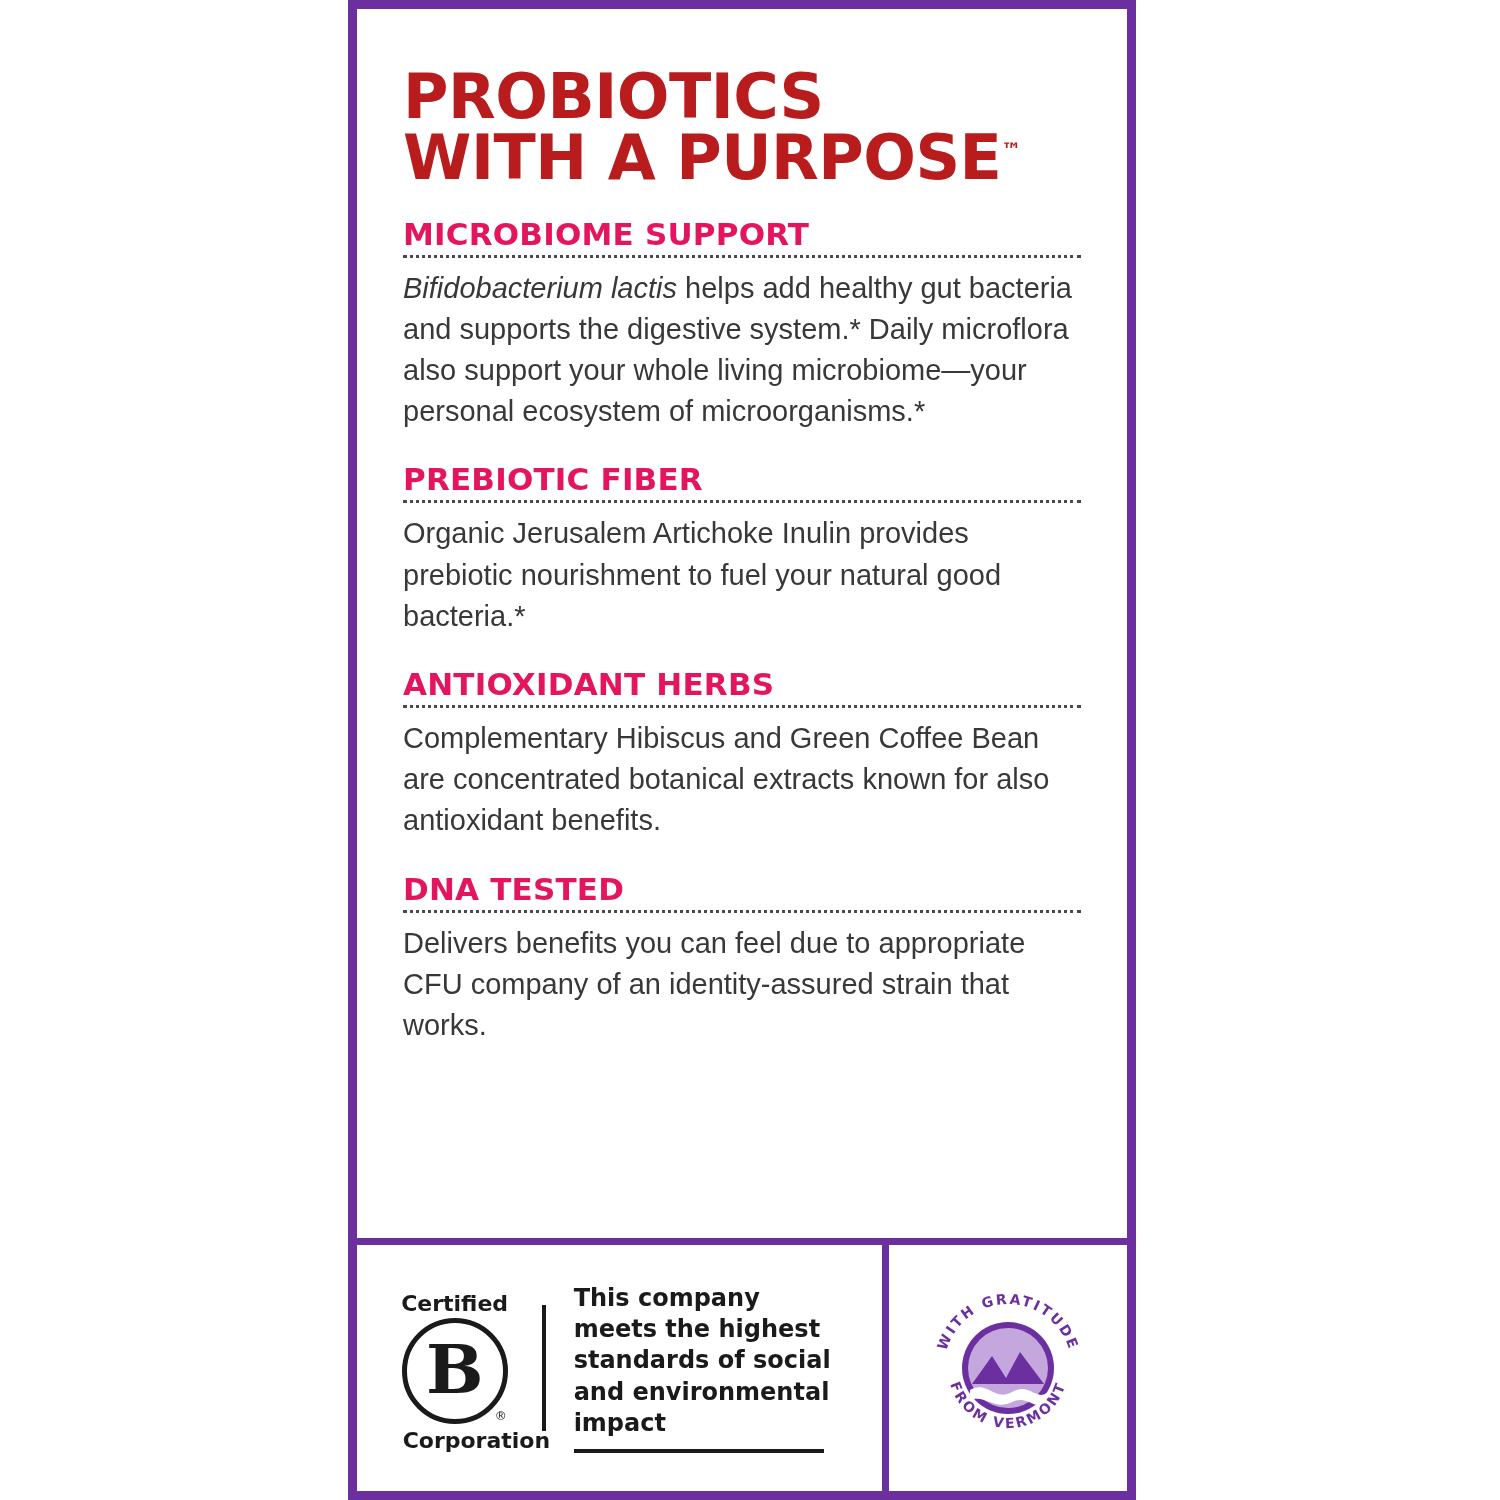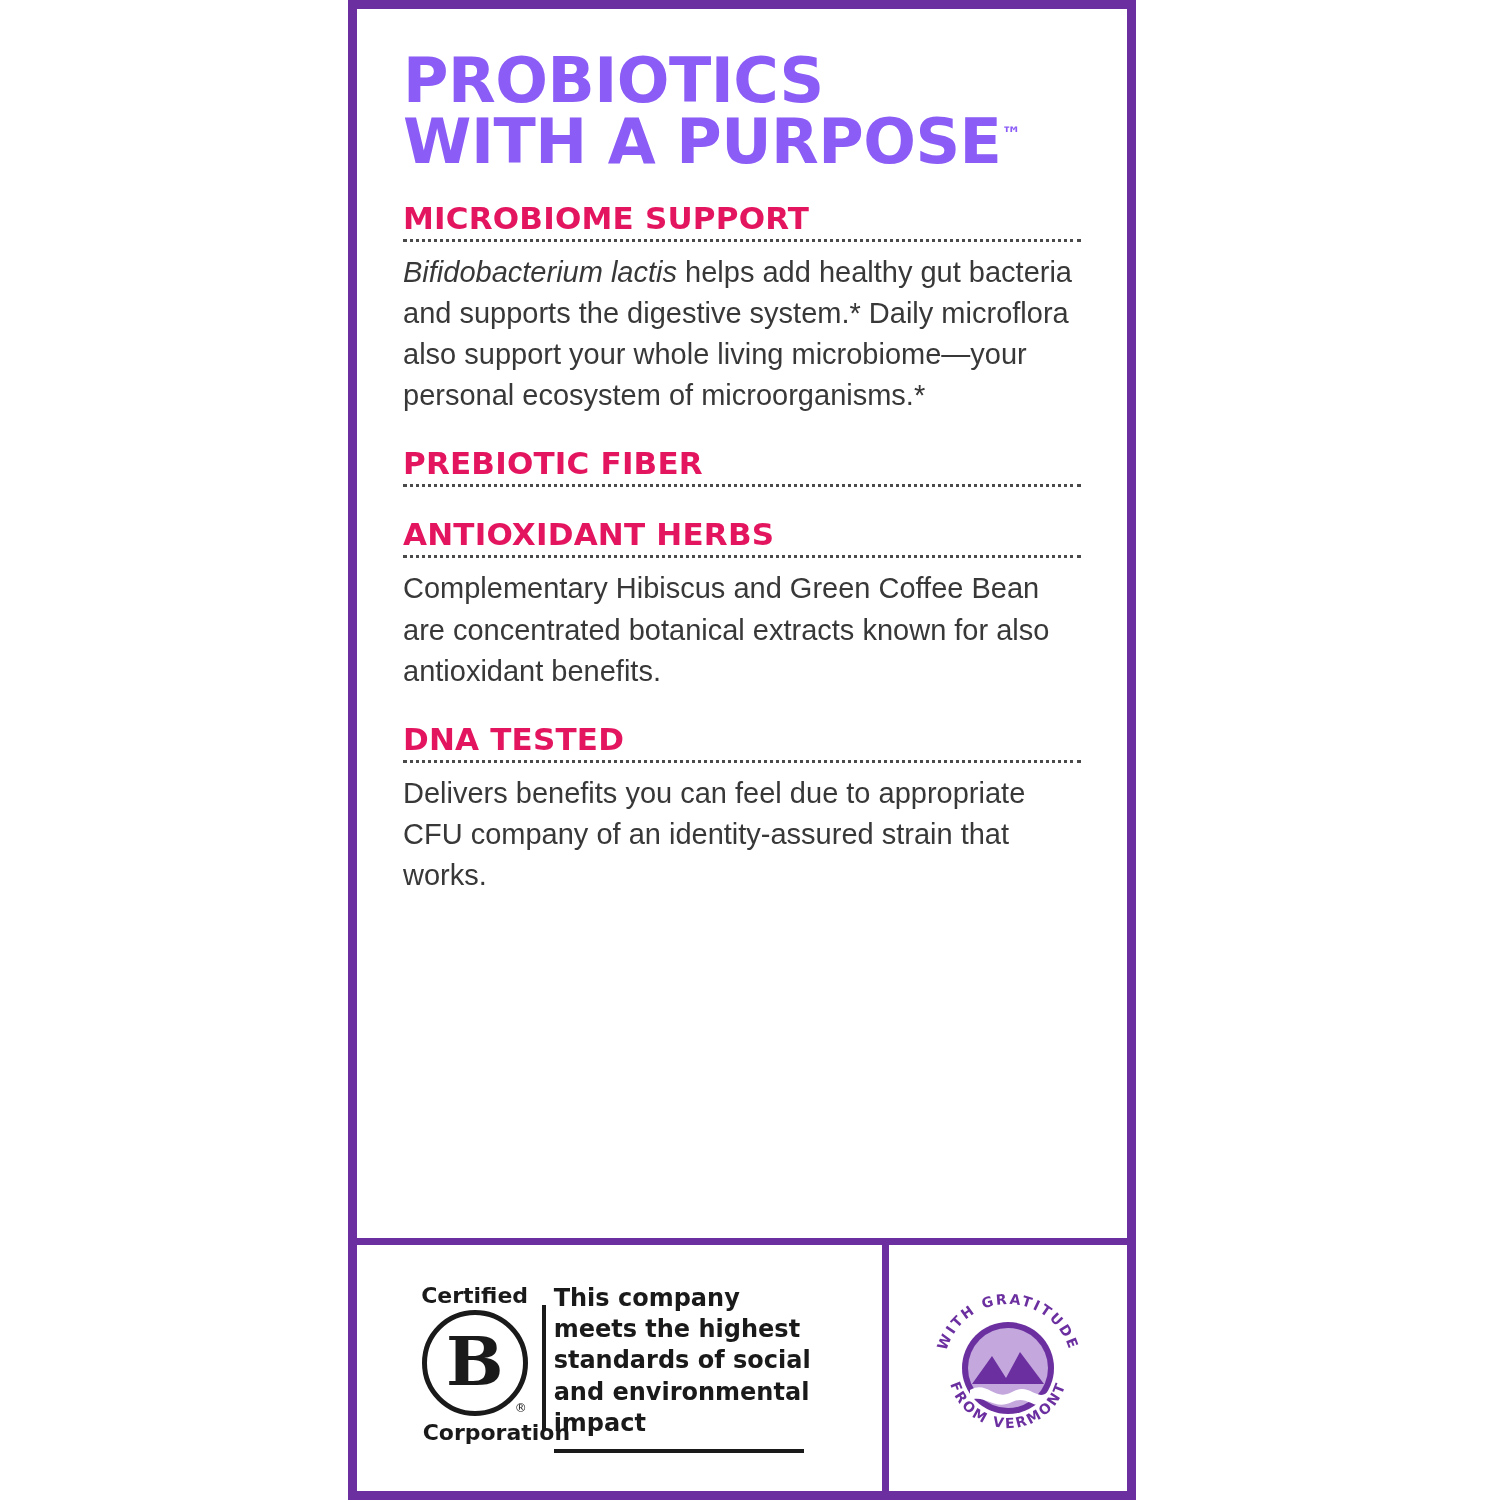--- a/index.html
+++ b/index.html
@@ -28,26 +28,26 @@
     display: flex;
     flex-direction: column;
   }
   .content {
     padding: 42px 46px 0 46px;
     flex: 1 1 auto;
   }
   .headline {
     font-family: "DejaVu Sans", sans-serif;
     font-weight: bold;
-    color: #8b5cf6;
+    color: #b91c1c;
     font-size: 62px;
     line-height: 0.98;
     letter-spacing: -0.5px;
     text-transform: uppercase;
-    margin: 0 0 28px 0;
+    margin: 16px 0 28px 0;
     position: relative;
   }
   .headline .l2 {
     display: block;
     white-space: nowrap;
   }
   .tm {
     font-size: 20px;
     vertical-align: super;
     font-weight: bold;
@@ -99,22 +99,22 @@
   }
   .footer-right {
     flex: 1 1 32%;
     display: flex;
     align-items: center;
     justify-content: center;
   }
   
   .bcorp {
     display: flex;
-    align-items: flex-start;
-    gap: 8px;
+    align-items: flex-end;
+    gap: 28px;
   }
   .bcorp-mark {
     width: 118px;
     text-align: center;
     font-family: "DejaVu Sans", sans-serif;
     color: #1a1a1a;
   }
   .bcorp-certified {
     font-size: 22px;
     font-weight: bold;
@@ -193,20 +193,21 @@
 
     <div class="section">
       <h2 class="sec-head">MICROBIOME SUPPORT</h2>
       <hr class="rule">
       <p class="sec-body"><em>Bifidobacterium lactis</em><span> helps add healthy gut bacteria and supports the digestive system.* Daily microflora also support your whole living microbiome—your personal ecosystem of microorganisms.*</span></p>
     </div>
 
     <div class="section">
       <h2 class="sec-head">PREBIOTIC FIBER</h2>
       <hr class="rule">
+      <p class="sec-body">Organic Jerusalem Artichoke Inulin provides prebiotic nourishment to fuel your natural good bacteria.*</p>
     </div>
 
     <div class="section">
       <h2 class="sec-head">ANTIOXIDANT HERBS</h2>
       <hr class="rule">
       <p class="sec-body">Complementary Hibiscus and Green Coffee Bean are concentrated botanical extracts known for also antioxidant benefits.</p>
     </div>
 
     <div class="section">
       <h2 class="sec-head">DNA TESTED</h2>

